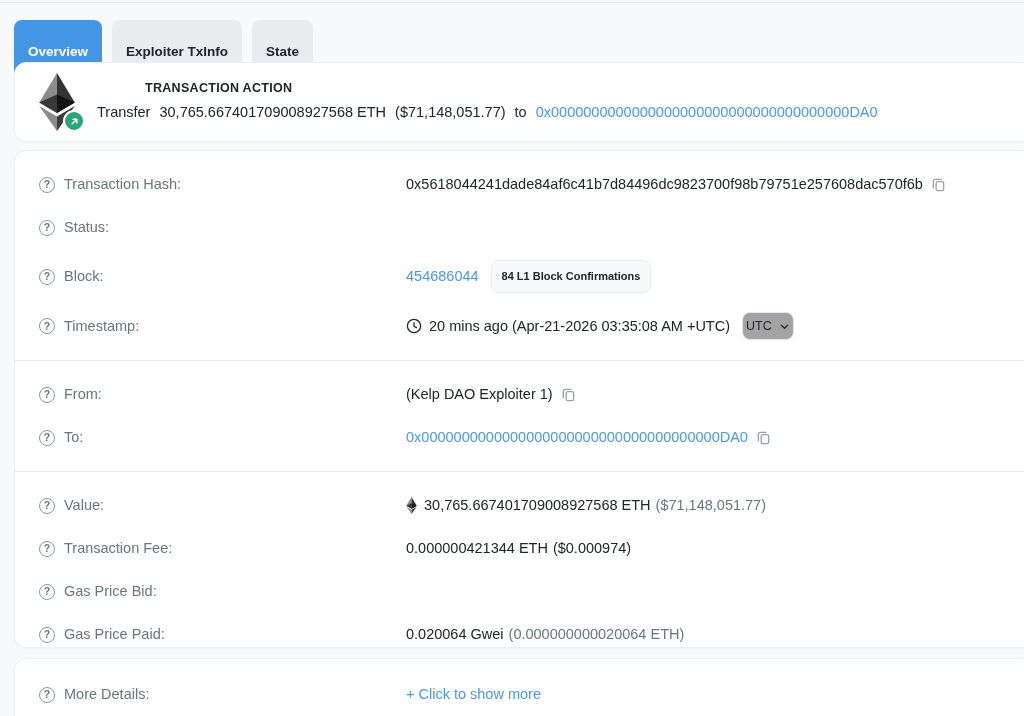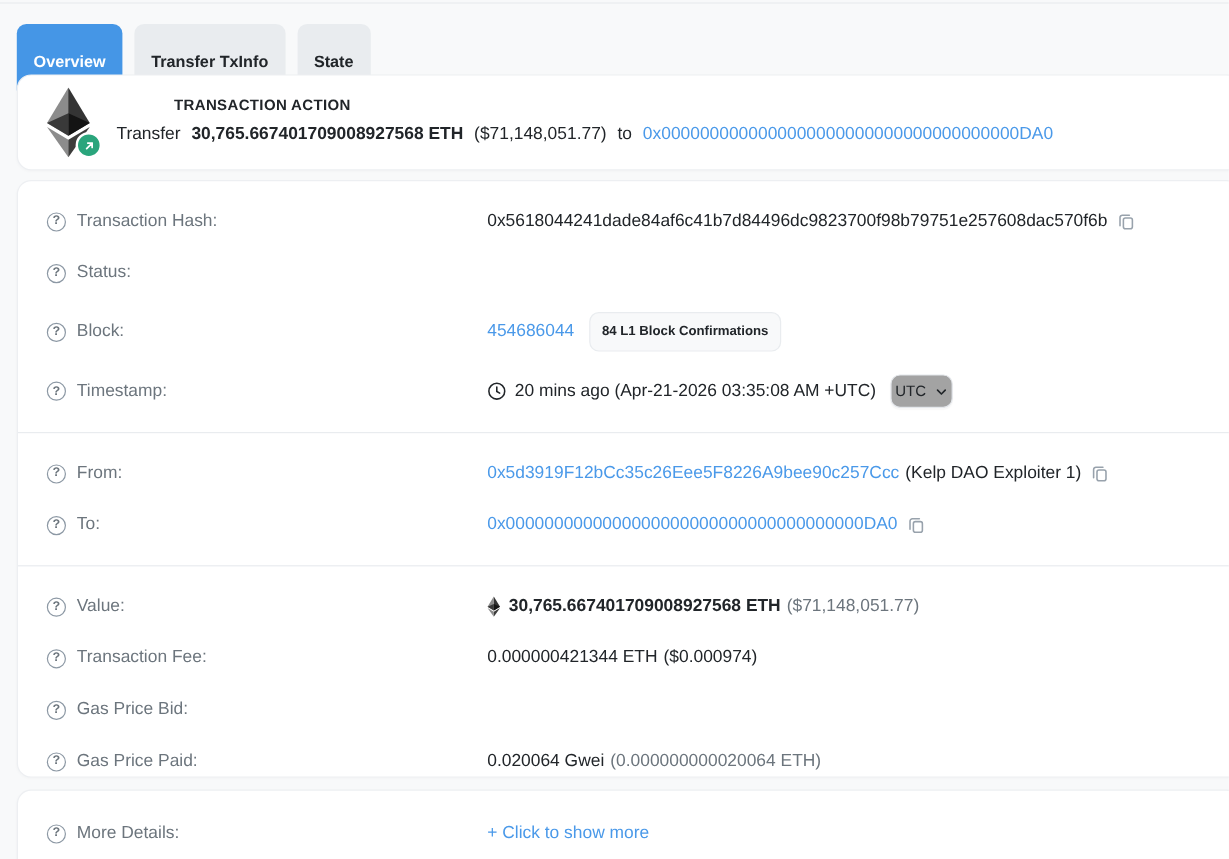--- a/index.html
+++ b/index.html
@@ -36,21 +36,21 @@
   .eth-logo-wrap { position: relative; width: 40px; height: 58px; margin-right: 18px; flex-shrink: 0; }
   .eth-logo-wrap svg.ethbig { display: block; }
   .action-badge {
     position: absolute; right: -6px; bottom: -1px; width: 22px; height: 22px;
     border-radius: 50%; background: #2aa57c; border: 2px solid #ffffff;
     display: flex; align-items: center; justify-content: center;
   }
   .action-heading { font-size: 12.5px; font-weight: bold; letter-spacing: 0.3px; margin-bottom: 7px; margin-left: 48px; }
   .action-line { font-size: 14.5px; line-height: 21px; }
   .sp { margin-right: 5px; }
-  .bold { font-weight: bold; text-align: right; }
+  .bold { font-weight: normal; text-align: right; }
   .link { color: #4a99e9; text-decoration: none; cursor: pointer; }
   .gray { color: #6c757d; }
 
   
   .row { display: flex; align-items: center; padding: 11px 24px; line-height: 21px; }
   .row-ts { padding: 8px 24px; }
   .row-label {
     width: 367px; flex-shrink: 0; color: #6c757d;
     display: flex; align-items: center; gap: 9px;
   }
@@ -83,21 +83,21 @@
   .clock-icon { margin-right: 7px; display: inline-flex; }
   .eth-glyph { margin-right: 7px; display: inline-flex; }
 </style>
 </head>
 <body>
 
 <div class="top-rule"></div>
 
 <div class="tabbar">
   <button class="tab active">Overview</button>
-  <button class="tab">Transfer TxInfo</button>
+  <button class="tab">Exploiter TxInfo</button>
   <button class="tab">State</button>
 </div>
 
 <div class="card card-action">
   <div class="eth-logo-wrap">
     <svg class="ethbig" width="36" height="58" viewBox="0 0 256 417">
       <polygon fill="#343434" points="127.9 0 125.2 9.5 125.2 285.2 127.9 288 255.9 212.3"></polygon>
       <polygon fill="#8C8C8C" points="127.9 0 0 212.3 127.9 288 127.9 154.2"></polygon>
       <polygon fill="#3C3C3B" points="127.9 312.2 126.4 314.1 126.4 412.3 127.9 416.9 256 236.6"></polygon>
       <polygon fill="#8C8C8C" points="127.9 416.9 127.9 312.2 0 236.6"></polygon>
@@ -181,21 +181,20 @@
   </div>
 
   <div class="divider"></div>
 
   <div class="row">
     <div class="row-label">
       <span class="qmark">?</span>
       <span>From:</span>
     </div>
     <div class="row-value">
-      <a class="link sp">0x5d3919F12bCc35c26Eee5F8226A9bee90c257Ccc</a>
       <span>(Kelp DAO Exploiter 1)</span>
       <button class="copy-btn">
         <svg width="15" height="15" viewBox="0 0 16 16" fill="none" stroke="#98a2ac" stroke-width="1.4" stroke-linecap="round">
           <rect x="5.5" y="5" width="8" height="9.5" rx="1.8"></rect>
           <path d="M10.8 2.5H4.6a2.1 2.1 0 0 0-2.1 2.1v7.2"></path>
         </svg>
       </button>
     </div>
   </div>
 

